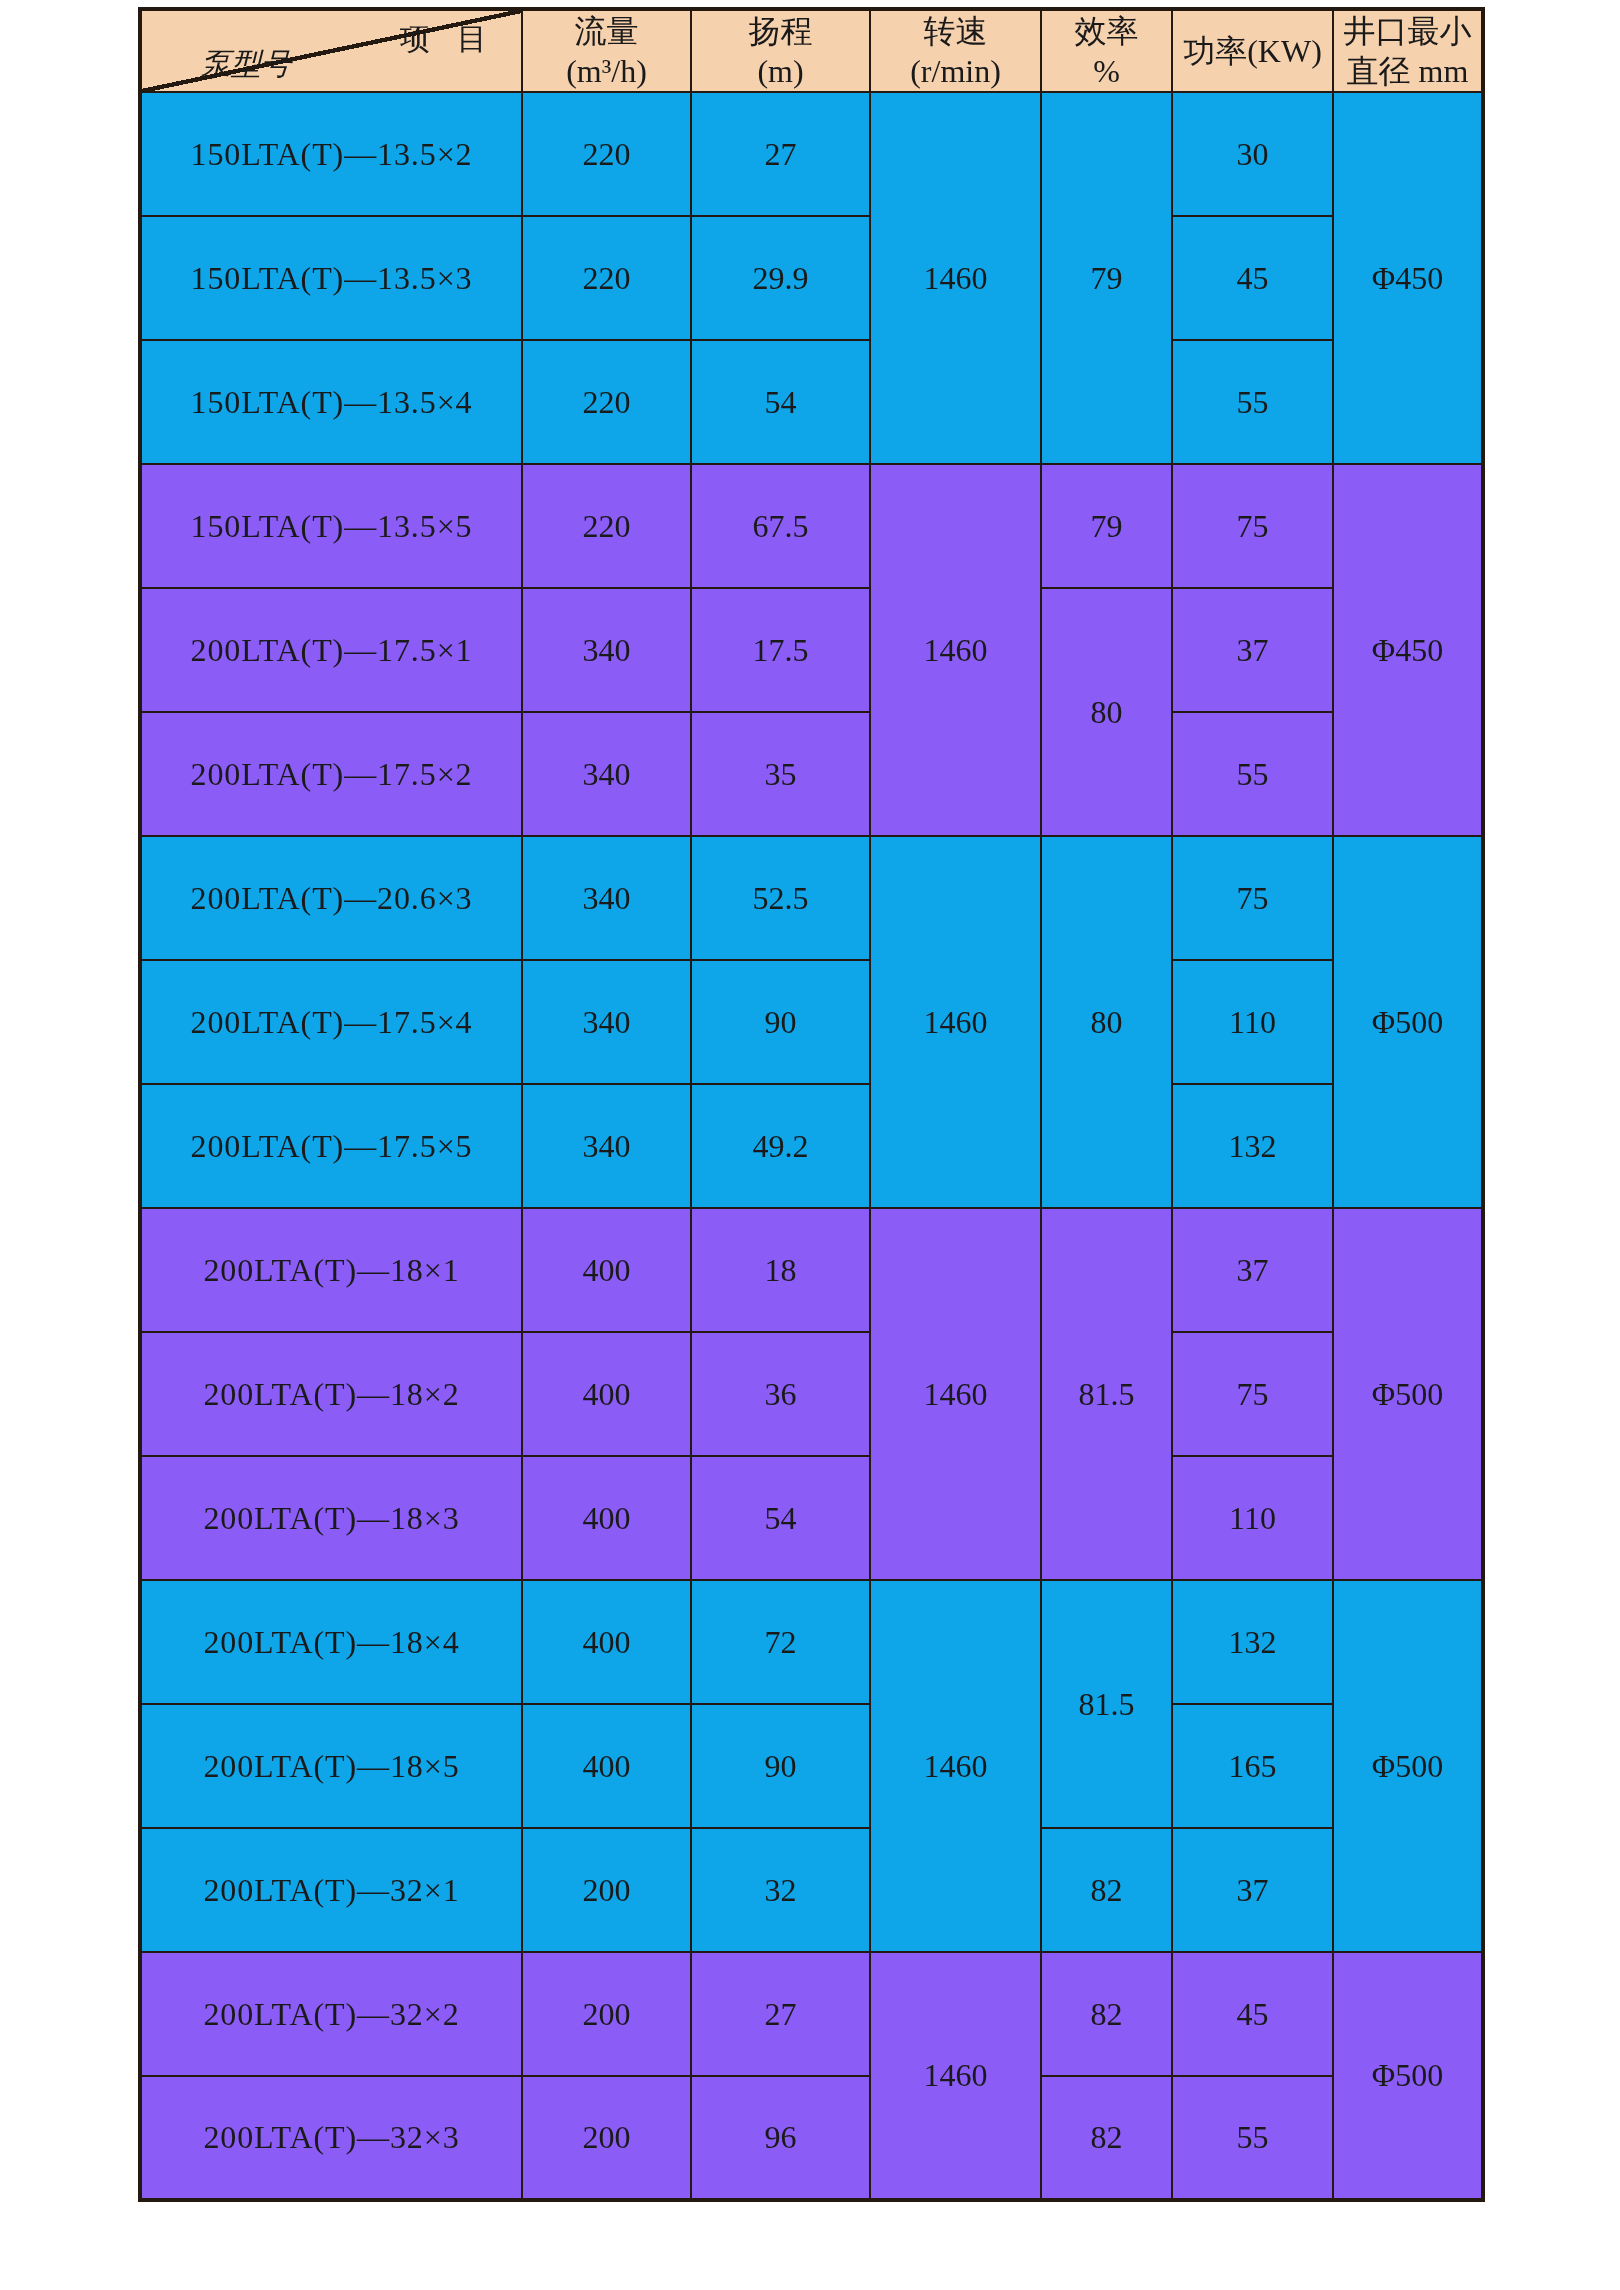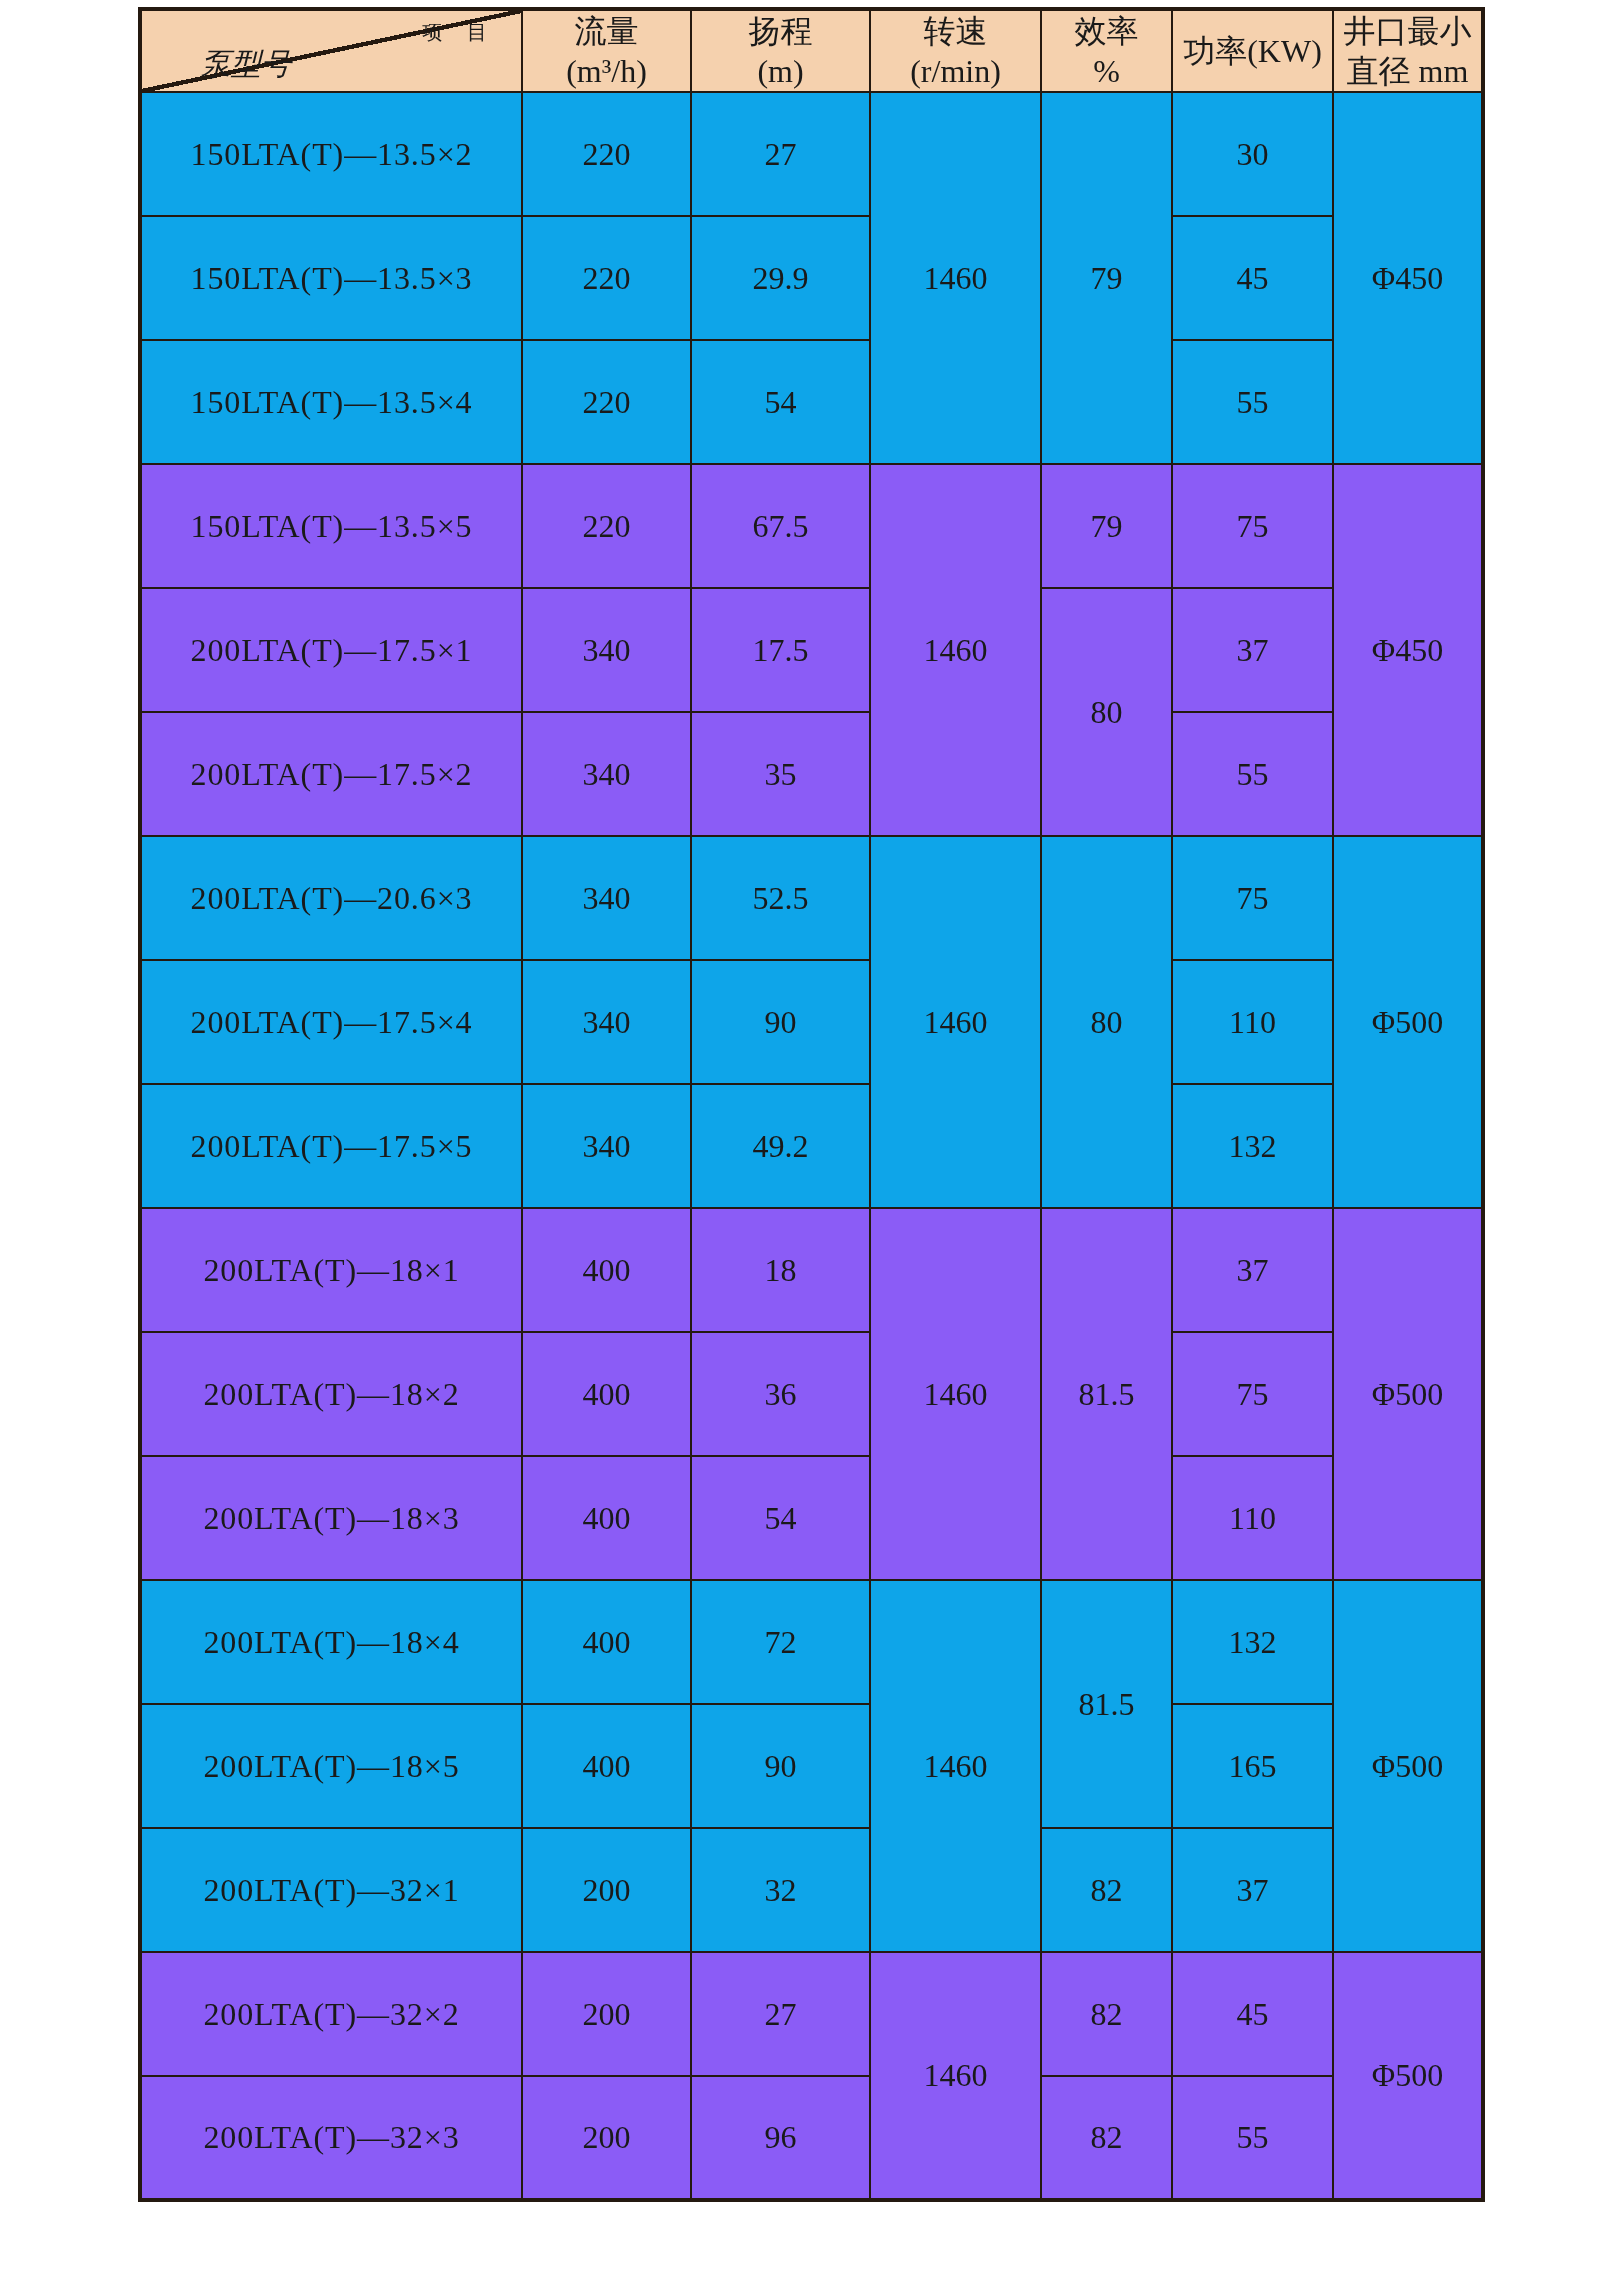--- a/index.html
+++ b/index.html
@@ -50,21 +50,21 @@
       transparent calc(50% - 2.2px),
       #241910 calc(50% - 2.2px),
       #241910 calc(50% + 2.2px),
       transparent calc(50% + 2.2px),
       transparent 100%);
   }
   .diag-top {
     position: absolute;
     top: 9px;
     right: 34px;
-    font-size: 20px;
+    font-size: 30px;
     word-spacing: 19.7px;
   }
   .diag-bottom {
     position: absolute;
     bottom: 9px;
     left: 59px;
     font-size: 30px;
     font-style: italic;
   }
   td.col-model { font-size: 30px; letter-spacing: 0.9px; }

